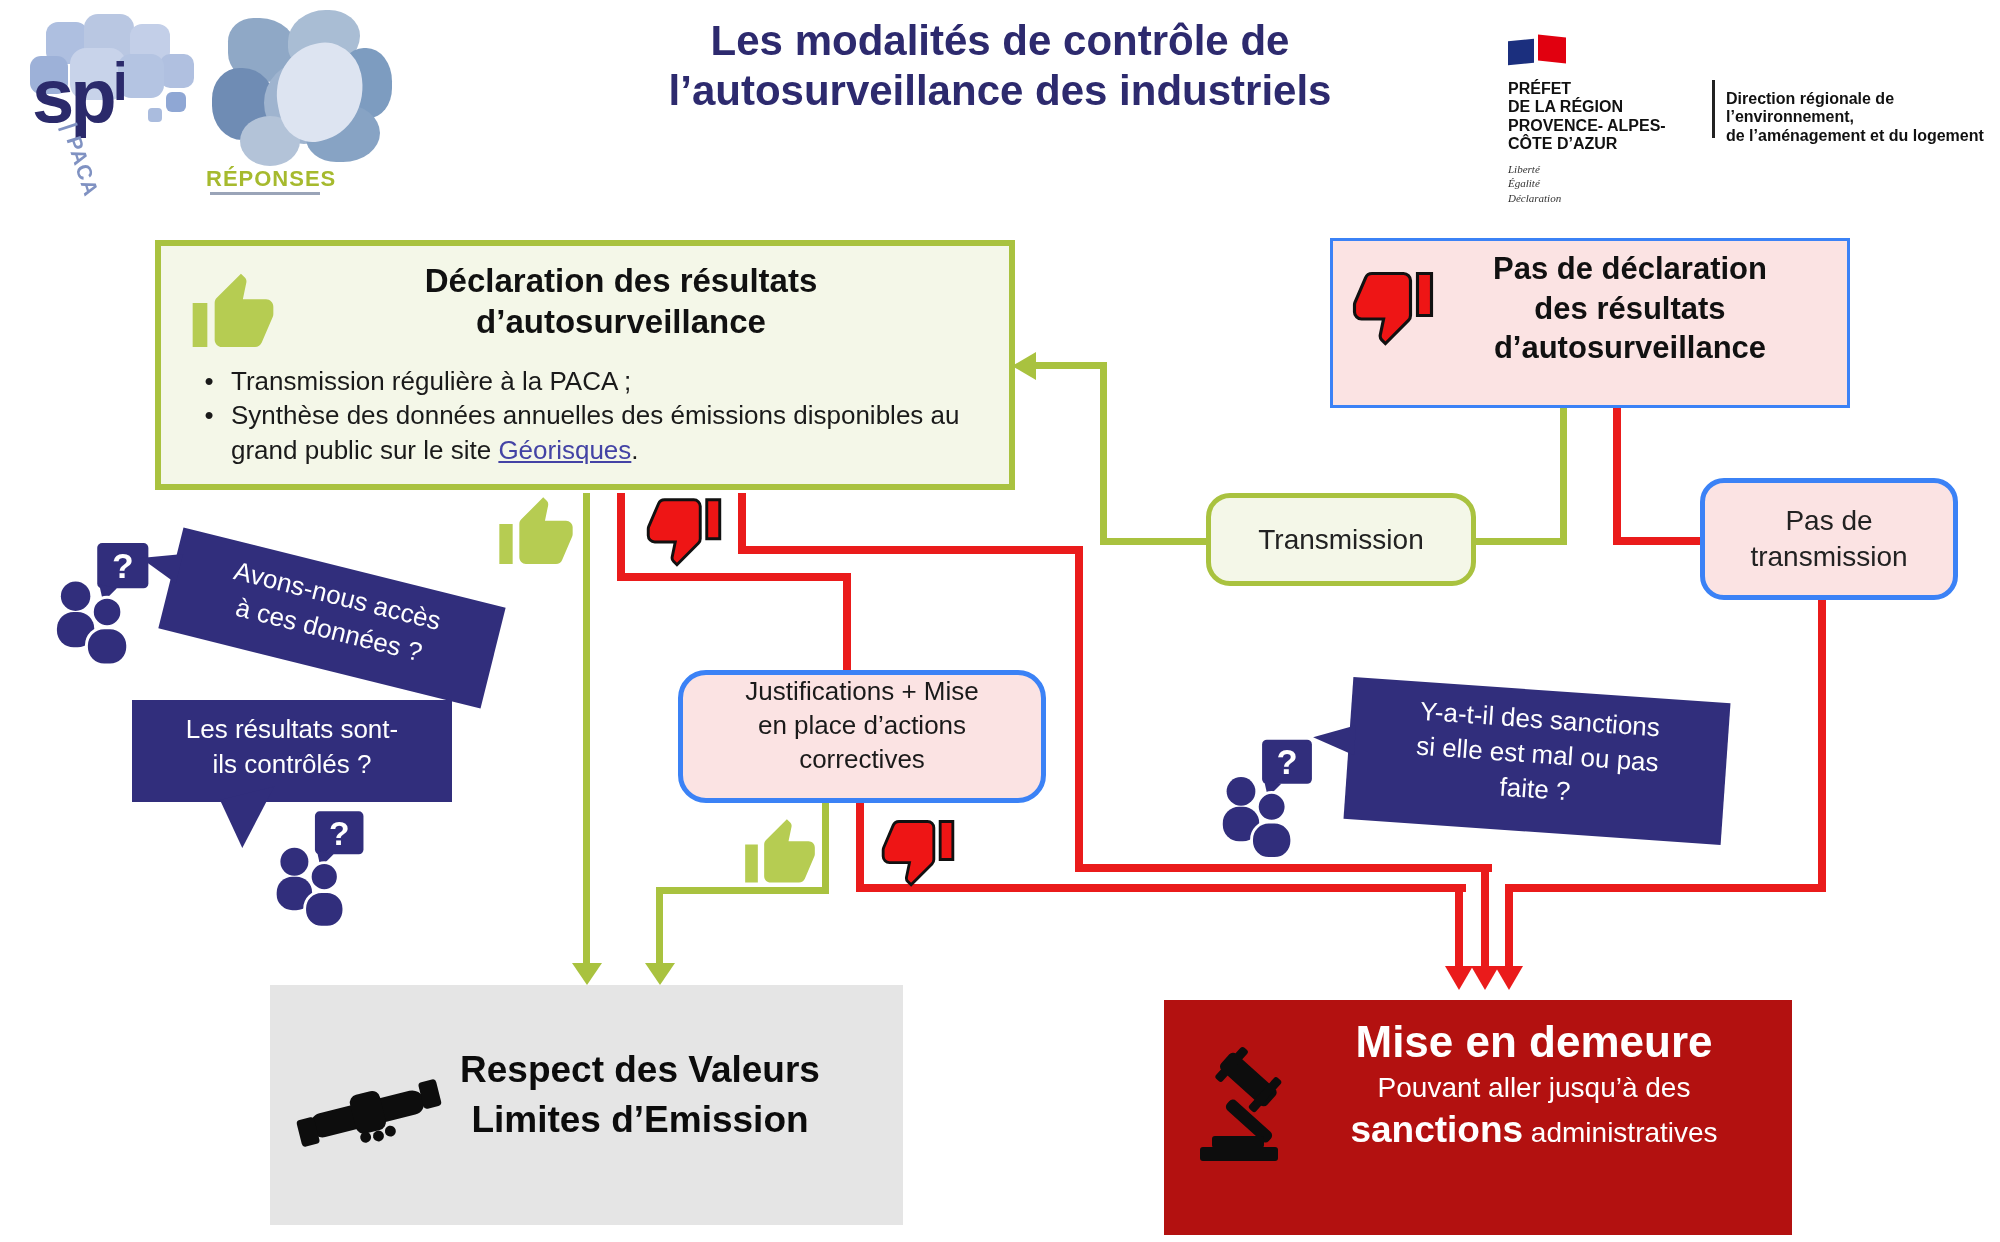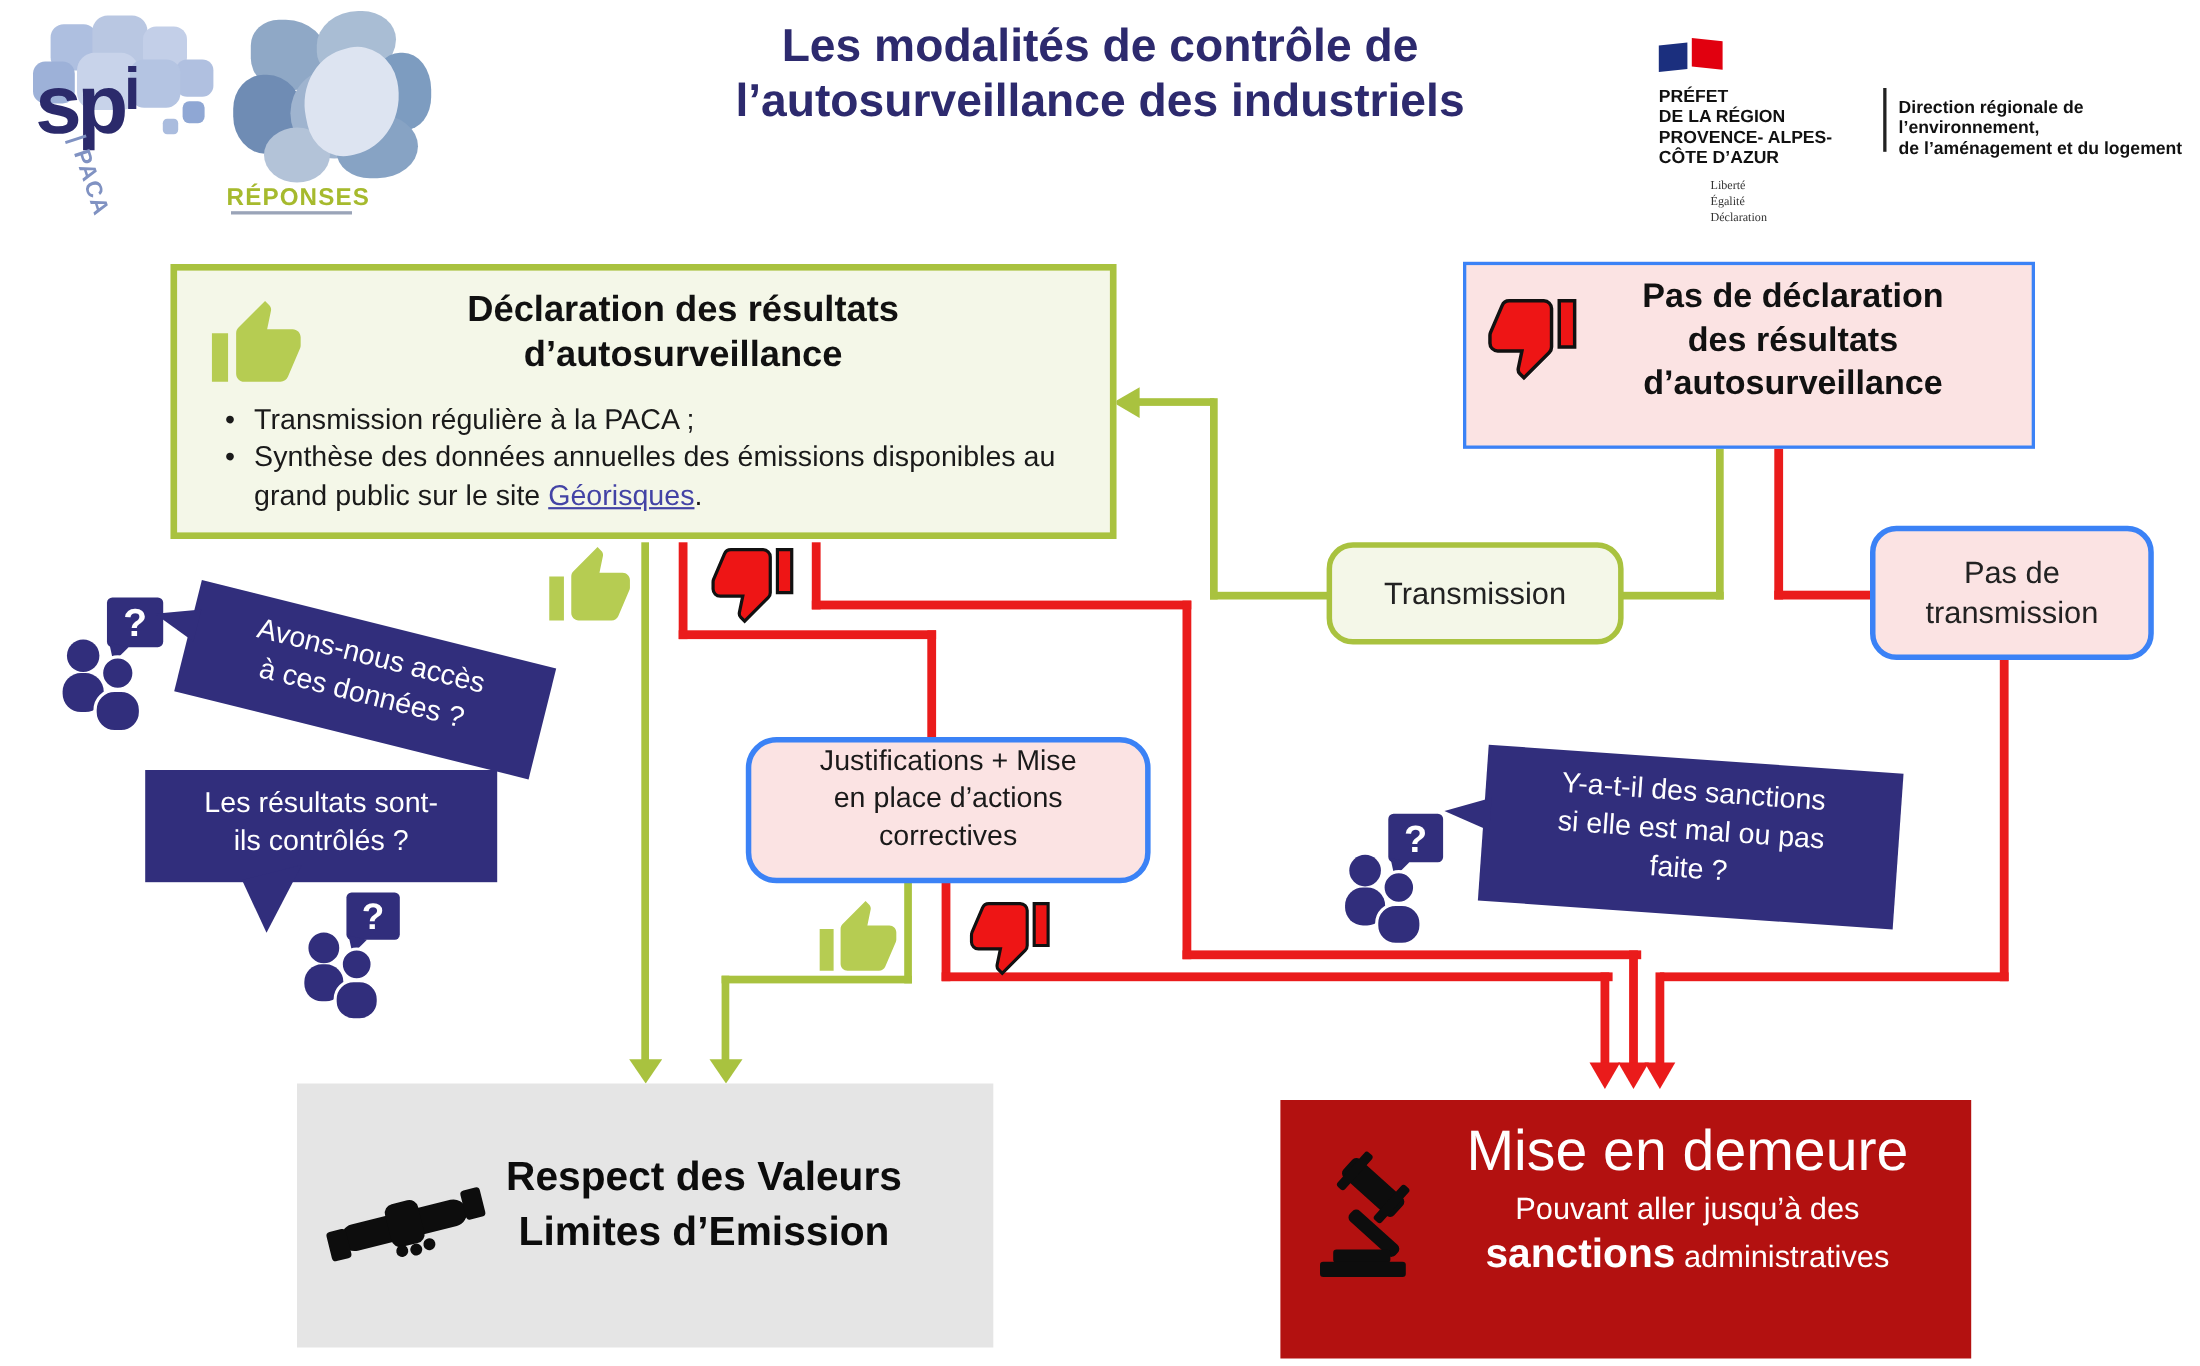--- a/index.html
+++ b/index.html
@@ -15,21 +15,21 @@
   .arr-left-g{position:absolute;width:0;height:0;border-top:14px solid transparent;border-bottom:14px solid transparent;border-right:24px solid #a9c23f;}
   
   .box-green{position:absolute;background:#f4f7e8;border:6px solid #a9c23f;box-sizing:border-box;}
   .box-pink{position:absolute;background:#fbe3e3;border:3px solid #3b82f6;box-sizing:border-box;}
   .rounded{border-radius:24px;}
   .title-navy{color:#2d2a6e;font-weight:bold;font-size:42px;line-height:1.18;text-align:center;}
   .bubble{position:absolute;background:#312e7c;color:#fff;text-align:center;}
   .bubble .txt{font-size:26px;line-height:1.35;padding-top:12px;}
   a.geo{color:#4343a5;text-decoration:underline;}
   .hdr-small{font-size:16px;font-weight:bold;line-height:1.15;color:#111;}
-  .motto{font-family:"Liberation Serif",serif;font-size:11px;line-height:1.3;color:#333;margin-left:47px;}
+  .motto{font-family:"Liberation Serif",serif;font-style:italic;font-size:11px;line-height:1.3;color:#333;}
   svg{display:block;}
 </style>
 </head>
 <body>
 
 <div id="canvas">
 
   <div class="abs" style="left:18px;top:8px;width:200px;height:170px;">
     <div class="abs" style="left:28px;top:14px;width:42px;height:42px;border-radius:12px;background:#aebfe0;"></div>
     <div class="abs" style="left:66px;top:6px;width:50px;height:50px;border-radius:14px;background:#b9c7e2;"></div>
@@ -205,21 +205,21 @@
           <rect x="24" y="32" width="62" height="22" rx="5"></rect>
           <rect x="28" y="22" width="9" height="42" rx="3"></rect>
           <rect x="73" y="22" width="9" height="42" rx="3"></rect>
         </g>
         <rect x="50" y="56" width="13" height="56" rx="5" transform="rotate(-48 58 84)"></rect>
         <rect x="20" y="100" width="52" height="12" rx="3"></rect>
         <rect x="8" y="111" width="78" height="14" rx="3"></rect>
       </svg>
     </div>
     <div class="abs" style="left:120px;top:14px;width:500px;text-align:center;line-height:1.28;">
-      <div style="font-weight:normal;font-size:52px;">Mise en demeure</div>
+      <div style="font-weight:bold;font-size:44px;">Mise en demeure</div>
       <div style="font-size:28px;">Pouvant  aller jusqu’à des</div>
       <div><span style="font-weight:bold;font-size:37px;">sanctions</span><span style="font-size:28px;"> administratives</span></div>
     </div>
   </div>
 
   <div class="abs" style="left:496px;top:494px;">
     <svg width="80" height="80" viewBox="0 0 24 24">
         <path fill="#b6cc52" d="M1 21h4V9H1v12zm22-11c0-1.1-.9-2-2-2h-6.31l.95-4.57.03-.32c0-.41-.17-.79-.44-1.06L14.17 1 7.59 7.59C7.22 7.95 7 8.45 7 9v10c0 1.1.9 2 2 2h9c.83 0 1.54-.5 1.84-1.22l3.02-7.05c.09-.23.14-.47.14-.73v-2z"></path>
       </svg>
   </div>

